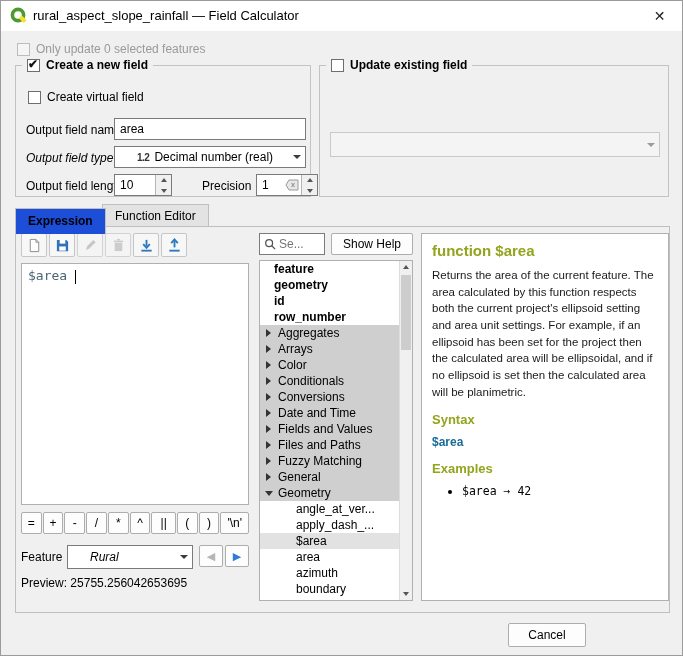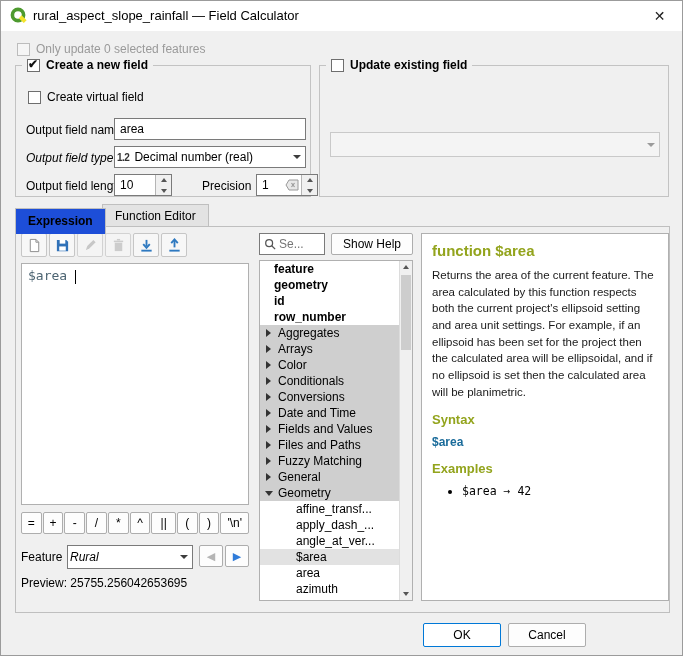--- a/index.html
+++ b/index.html
@@ -28,21 +28,21 @@
   .groupbox { position:absolute; border:1px solid #c3c3c3; background:#f0f0f0; }
   .legend { position:absolute; top:-8px; left:6px; background:#f0f0f0; padding:0 5px;
             display:flex; align-items:center; gap:6px; font-weight:bold; }
 
   .field-label { position:absolute; font-size:12px; }
   .tinput { position:absolute; border:1px solid #7a7a7a; background:#fff; font-family:"Liberation Sans",sans-serif;
             font-size:12px; padding:0 5px; outline:none; }
 
   
   .combo { position:absolute; border:1px solid #7a7a7a; background:#fff; display:flex;
-           align-items:center; padding-left:2px; gap:5px; }
+           align-items:center; padding-left:22px; gap:5px; }
   .combo .arrowzone { position:absolute; right:0; top:0; bottom:0; width:17px; display:flex;
            align-items:center; justify-content:center; }
   .darr { width:0; height:0; border-left:4px solid transparent; border-right:4px solid transparent;
           border-top:4px solid #3c3c3c; }
   .combo.disabled { border-color:#c9c9c9; background:#f4f4f4; }
   .combo.disabled .darr { border-top-color:#9b9b9b; }
   .typeicon { font-weight:bold; font-size:10px; color:#333; letter-spacing:-0.5px; }
 
   
   .spin { position:absolute; border:1px solid #7a7a7a; background:#fff; }
@@ -306,23 +306,22 @@
     <div class="trow group"><span>Arrays</span></div>
     <div class="trow group"><span>Color</span></div>
     <div class="trow group"><span>Conditionals</span></div>
     <div class="trow group"><span>Conversions</span></div>
     <div class="trow group"><span>Date and Time</span></div>
     <div class="trow group"><span>Fields and Values</span></div>
     <div class="trow group"><span>Files and Paths</span></div>
     <div class="trow group"><span>Fuzzy Matching</span></div>
     <div class="trow group"><span>General</span></div>
     <div class="trow group open"><span>Geometry</span></div>
-    <div class="trow child"><span>affine_transf...</span></div>
+    <div class="trow child"><span>angle_at_ver...</span></div>
     <div class="trow child"><span>apply_dash_...</span></div>
-    <div class="trow child"><span>angle_at_ver...</span></div>
     <div class="trow child selected"><span>$area</span></div>
     <div class="trow child"><span>area</span></div>
     <div class="trow child"><span>azimuth</span></div>
     <div class="trow child"><span>boundary</span></div>
     <div class="sb">
       <div class="sarr top"></div>
       <div class="thumb"></div>
       <div class="sarr bot"></div>
     </div>
   </div>
@@ -331,16 +330,15 @@
     <div class="help-title">function $area</div>
     <div class="help-desc">Returns the area of the current feature. The area calculated by this function respects both the current project's ellipsoid setting and area unit settings. For example, if an ellipsoid has been set for the project then the calculated area will be ellipsoidal, and if no ellipsoid is set then the calculated area will be planimetric.</div>
     <div class="help-h2">Syntax</div>
     <div class="help-syntax">$area</div>
     <div class="help-h2">Examples</div>
     <ul class="help-ex">
       <li>$area → 42</li>
     </ul>
   </div>
 
-  <button class="fbtn default" style="left:422px;">OK</button>
   <button class="fbtn" style="left:507px;">Cancel</button>
 
 </div>
 
 </body></html>

